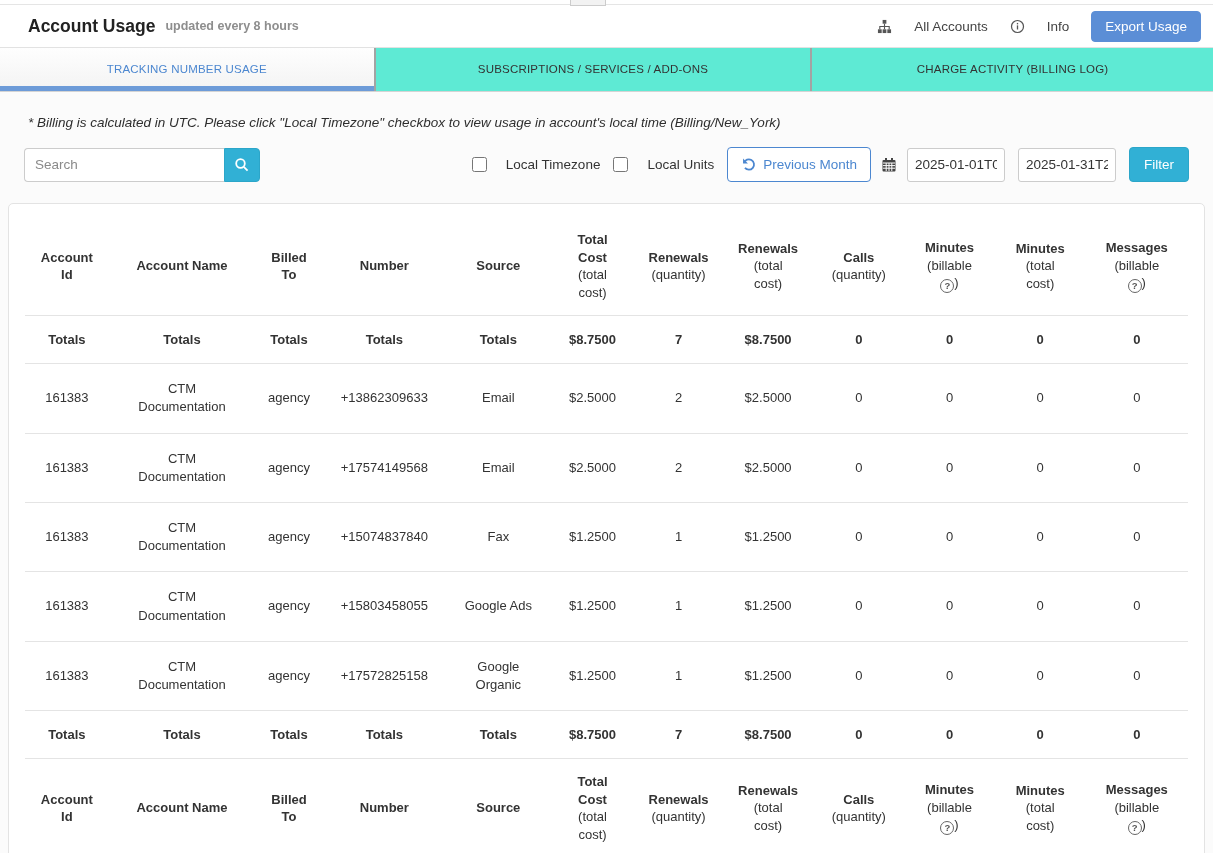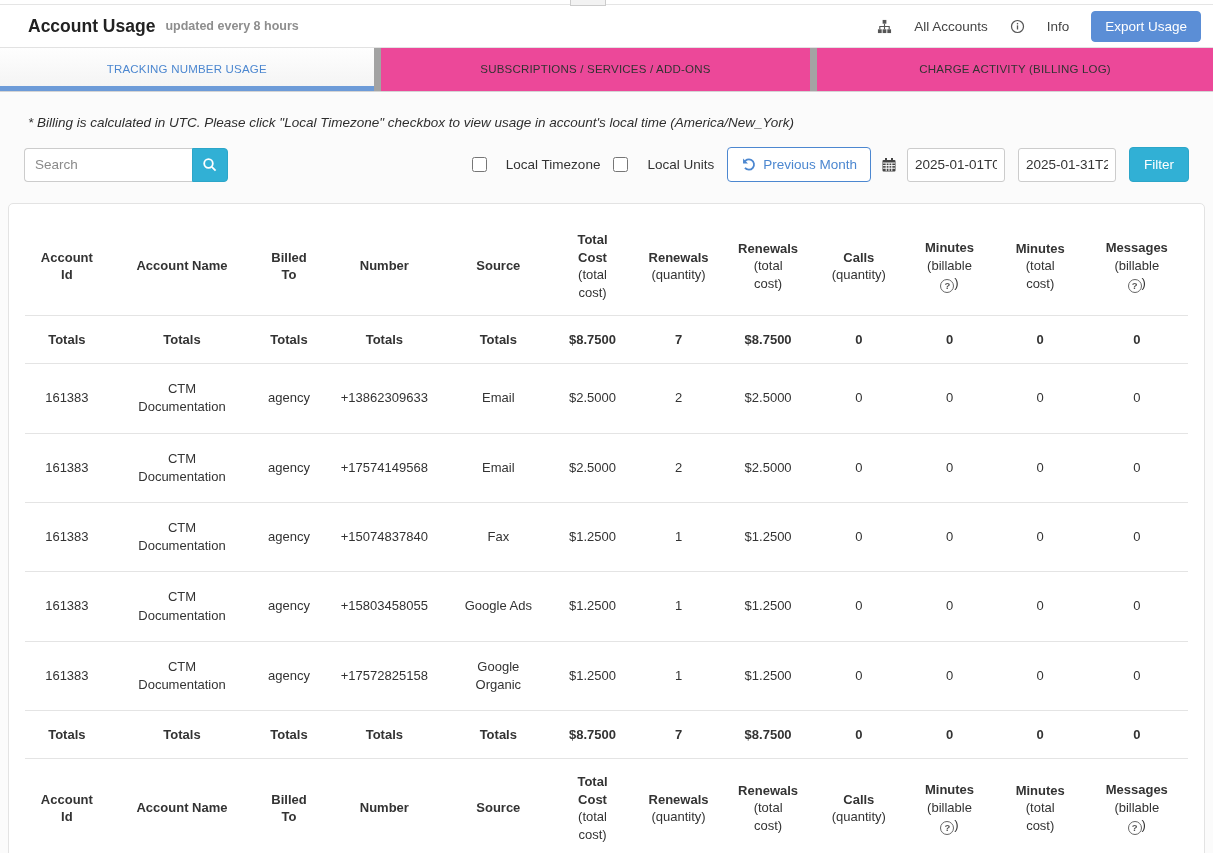--- a/index.html
+++ b/index.html
@@ -17,33 +17,33 @@
   .page-title { font-size:17.5px; font-weight:700; color:#222; }
   .page-subtitle { font-size:12.5px; color:#8e8e8e; margin-left:10px;font-weight:bold; }
   .header-right { margin-left:auto; display:flex; align-items:center; gap:22px; }
   .hdr-link { display:flex; align-items:flex-end; gap:22px; font-size:13.5px; color:#444; cursor:pointer; }
   .btn-export { background:#5b8ed6; color:#fff; border:1px solid #5b8ed6; border-radius:4px;
     font-size:13.5px; padding:7px 13px; cursor:pointer; font-family:inherit; }
 
   
   .tabs { display:flex; background:#fff; border-top:1px solid #e2e2e2; border-bottom:1px solid #d4d4d4; }
   .tab { line-height:42px; height:43px; text-align:center; font-size:11.5px; color:#333;
-    background:#ec4899; border-left:7px solid #a3a3a3; cursor:pointer; letter-spacing:.2px; }
+    background:#5eead4; border-left:2px solid #a3a3a3; cursor:pointer; letter-spacing:.2px; }
   .tab:first-child { border-left:none; }
   .tab.t1 { width:30.8%; } .tab.t2 { width:36%; } .tab.t3 { width:33.2%; }
   .tab.active { background:linear-gradient(#fefefe,#f3f3f3); color:#4c87d0;
     box-shadow:inset 0 -5px 0 #6d9bd8; }
 
   
   .billing-note { margin:23px 28px 0; font-style:italic; font-size:13.5px; color:#2e2e2e; }
 
   
   .filter-row { display:flex; align-items:center; margin-top:17px; padding:0 24px; }
   .search-group { display:flex; }
-  .search-input { width:168px; height:34px; border:1px solid #ccc; border-right:none;
+  .search-input { width:200px; height:34px; border:1px solid #ccc; border-right:none;
     border-radius:4px 0 0 4px; padding:0 10px; font-size:13.5px; color:#333; font-family:inherit;
     background:#fff; outline:none; }
   .search-input::placeholder { color:#8a8a8a; }
   .btn-search { width:36px; height:34px; background:#31b0d5; border:1px solid #2ca6c9;
     border-radius:0 4px 4px 0; cursor:pointer; display:flex; align-items:center; justify-content:center; }
   .filter-right { margin-left:auto; display:flex; align-items:center; gap:13px; }
   .chk { display:flex; align-items:center; gap:19px; font-size:13.5px; color:#333; }
   .chk input { width:15px; height:15px; cursor:pointer; }
   .btn-prev { display:flex; align-items:center; gap:7px; height:35px; padding:0 13px;
     background:#fff; border:1px solid #4c87d0; border-radius:4px; color:#4c87d0;
@@ -110,21 +110,21 @@
     <button class="btn-export">Export Usage</button>
   </div>
 </div>
 
 <div class="tabs">
   <div class="tab t1 active">TRACKING NUMBER USAGE</div>
   <div class="tab t2">SUBSCRIPTIONS / SERVICES / ADD-ONS</div>
   <div class="tab t3">CHARGE ACTIVITY (BILLING LOG)</div>
 </div>
 
-<div class="billing-note">* Billing is calculated in UTC. Please click "Local Timezone" checkbox to view usage in account's local time (America/New_York)</div>
+<div class="billing-note">* Billing is calculated in UTC. Please click "Local Timezone" checkbox to view usage in account's local time (Billing/New_York)</div>
 
 <div class="filter-row">
   <div class="search-group">
     <input class="search-input" type="text" placeholder="Search" style="">
     <button class="btn-search">
       <span>
         <svg class="icon-svg" width="16" height="16" viewBox="0 0 16 16">
           <circle cx="6.5" cy="6.5" r="4.3" stroke="#fff" stroke-width="1.8" fill="none"></circle>
           <line x1="9.8" y1="9.8" x2="13.6" y2="13.6" stroke="#fff" stroke-width="1.8"></line>
         </svg>

